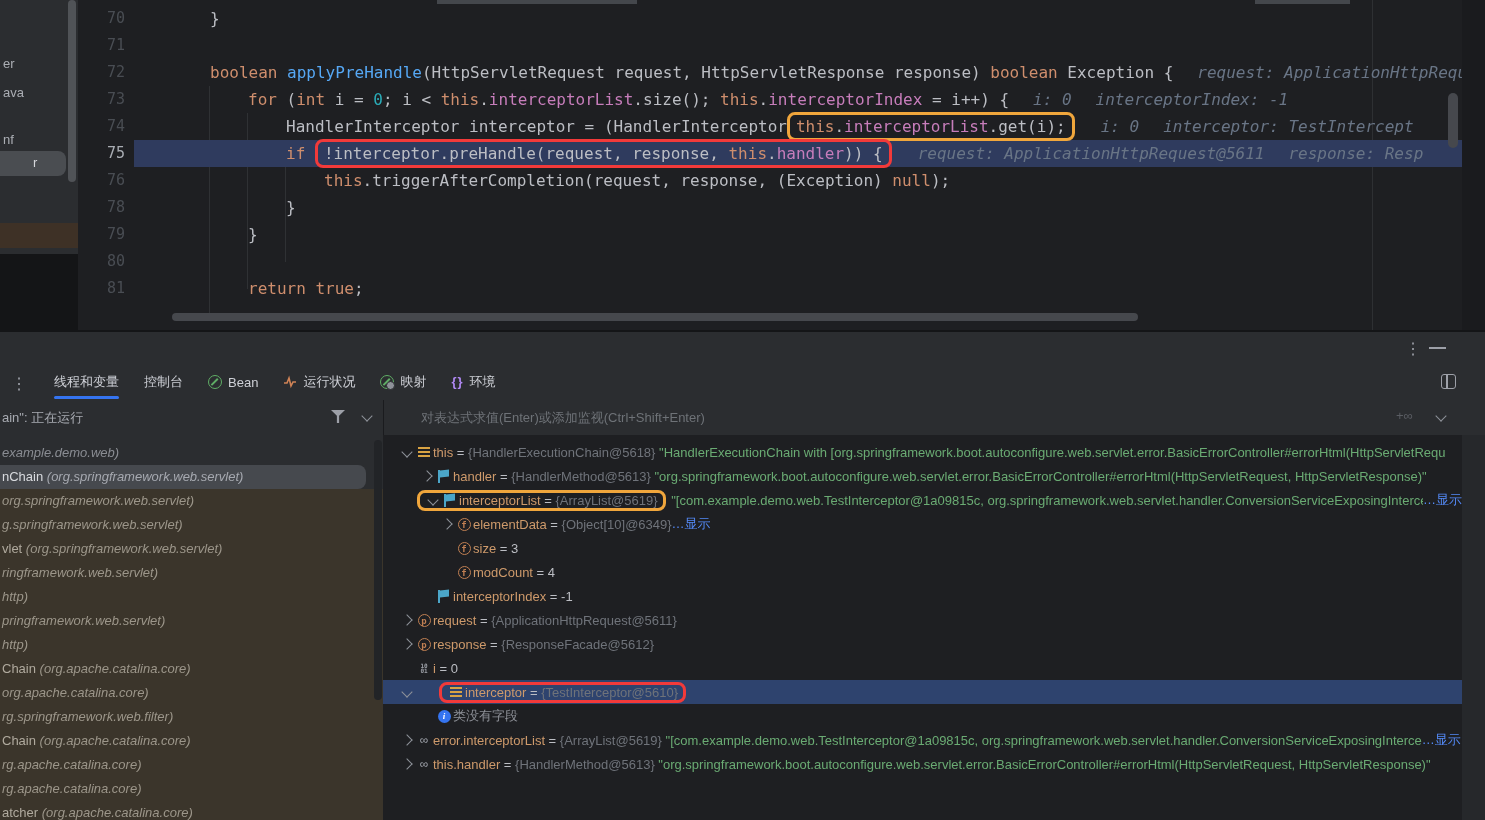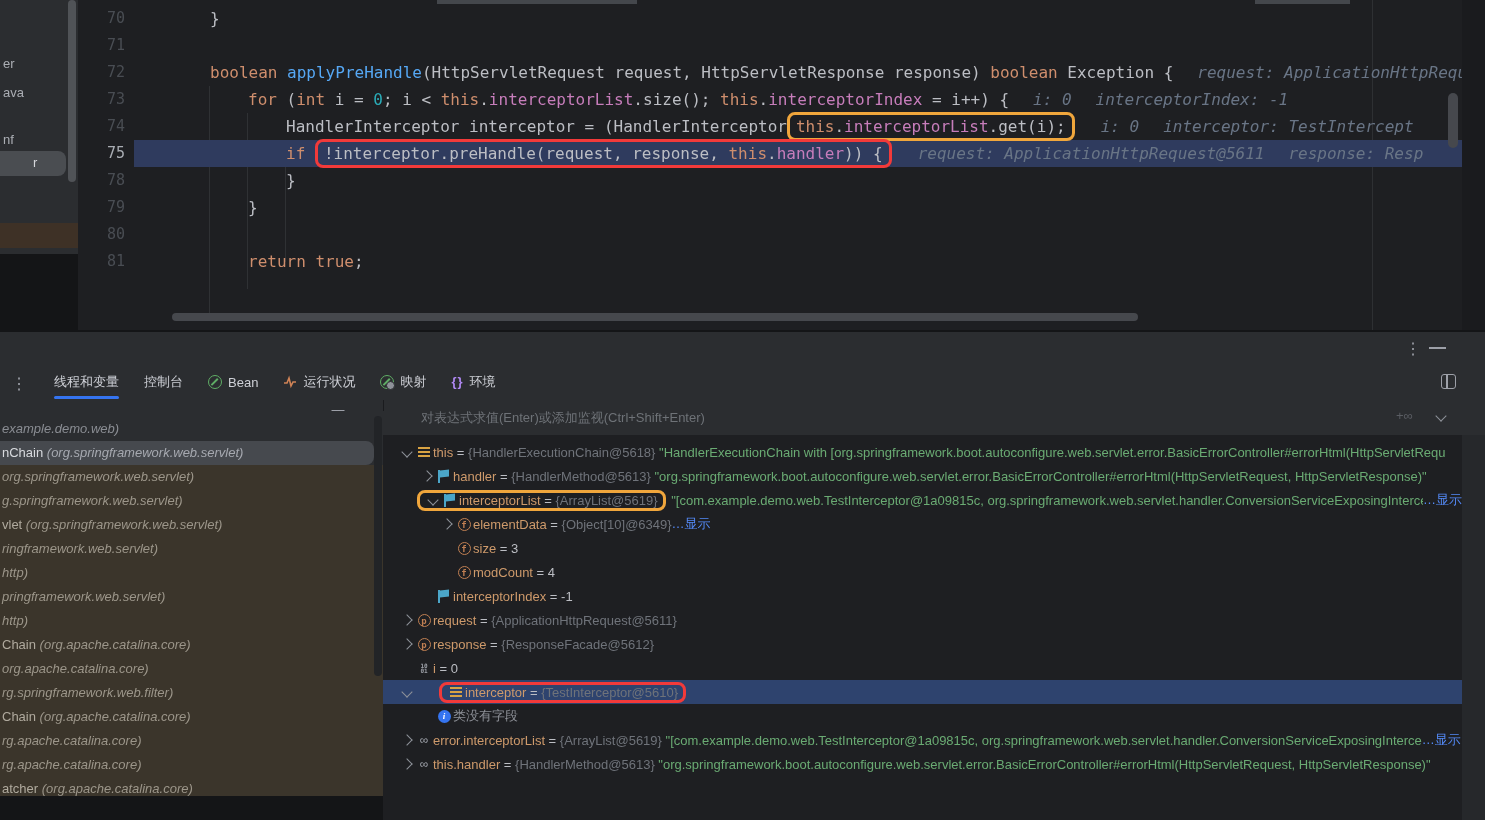--- a/index.html
+++ b/index.html
@@ -67,21 +67,21 @@
   .chev{display:inline-block;width:7px;height:7px;border-right:1.6px solid #8E9299;border-bottom:1.6px solid #8E9299;}
   .chev.open{transform:rotate(45deg);}
   .chev.closed{transform:rotate(-45deg);}
   #filter-chevron{position:absolute;left:363px;top:12px;}
   #pane-divider{position:absolute;left:383px;top:0;width:1px;height:35px;background:#1A1B1E;}
   #watch-placeholder{position:absolute;left:421px;top:9px;font-size:13px;color:#6E7277;white-space:nowrap;}
   #add-watch{position:absolute;left:1396px;top:8px;font-size:13px;color:#5A5D63;}
   #watch-chevron{position:absolute;left:1437px;top:12px;}
 
   
-  #frames{left:0;top:411px;width:383px;height:385px;background:var(--panel);overflow:hidden;padding-left:8px;}
+  #frames{left:0;top:435px;width:383px;height:385px;background:var(--panel);overflow:hidden;}
   #frame-rows{position:absolute;left:0;top:6px;width:100%;}
   .frow{height:24px;line-height:24px;font-size:13px;white-space:nowrap;overflow:hidden;padding-left:2px;color:#B6B9BF;}
   .frow .fpkg{font-style:italic;color:#8A8D93;}
   .frow.lib{background:var(--lib);color:#B0AA9E;}
   .frow.lib .fpkg{color:#9C968A;}
   .frow.selected{background:#46494E;border-radius:0 8px 8px 0;margin-right:17px;color:#D8DADE;}
   .frow.selected .fpkg{color:#A6A9B0;}
   #frames-scroll{position:absolute;left:374px;top:5px;width:8px;height:260px;background:#222427;border-radius:4px;}
 
   
@@ -158,20 +158,24 @@
       </div>
       <div class="crow">
         <span class="ln">74</span>
         <span class="code" style="left: 208px;"><span class="tk-def">HandlerInterceptor interceptor = (HandlerInterceptor</span><span class="ann ann-orange"><span class="tk-kw">this</span><span class="tk-def">.</span><span class="tk-fld">interceptorList</span><span class="tk-def">.get(i);</span></span><span class="hint">i: 0</span><span class="hint">interceptor: TestIntercept</span></span>
       </div>
       <div class="crow current">
         <span class="ln">75</span>
         <span class="code" style="left: 208px;"><span class="tk-kw">if</span><span class="tk-def"> </span><span class="ann ann-red"><span class="tk-def">!interceptor.preHandle(request, response, </span><span class="tk-kw">this</span><span class="tk-def">.</span><span class="tk-fld">handler</span><span class="tk-def">)) {</span></span><span class="hint">request: ApplicationHttpRequest@5611</span><span class="hint">response: Resp</span></span>
       </div>
       <div class="crow">
+        <span class="ln">76</span>
+        <span class="code" style="left: 246px;"><span class="tk-kw">this</span><span class="tk-def">.triggerAfterCompletion(request, response, (Exception) </span><span class="tk-kw">null</span><span class="tk-def">);</span></span>
+      </div>
+      <div class="crow">
         <span class="ln">78</span>
         <span class="code" style="left: 208px;"><span class="tk-def">}</span></span>
       </div>
       <div class="crow">
         <span class="ln">79</span>
         <span class="code" style="left: 170px;"><span class="tk-def">}</span></span>
       </div>
       <div class="crow">
         <span class="ln">80</span>
         <span class="code" style="left: 94px;"></span>

